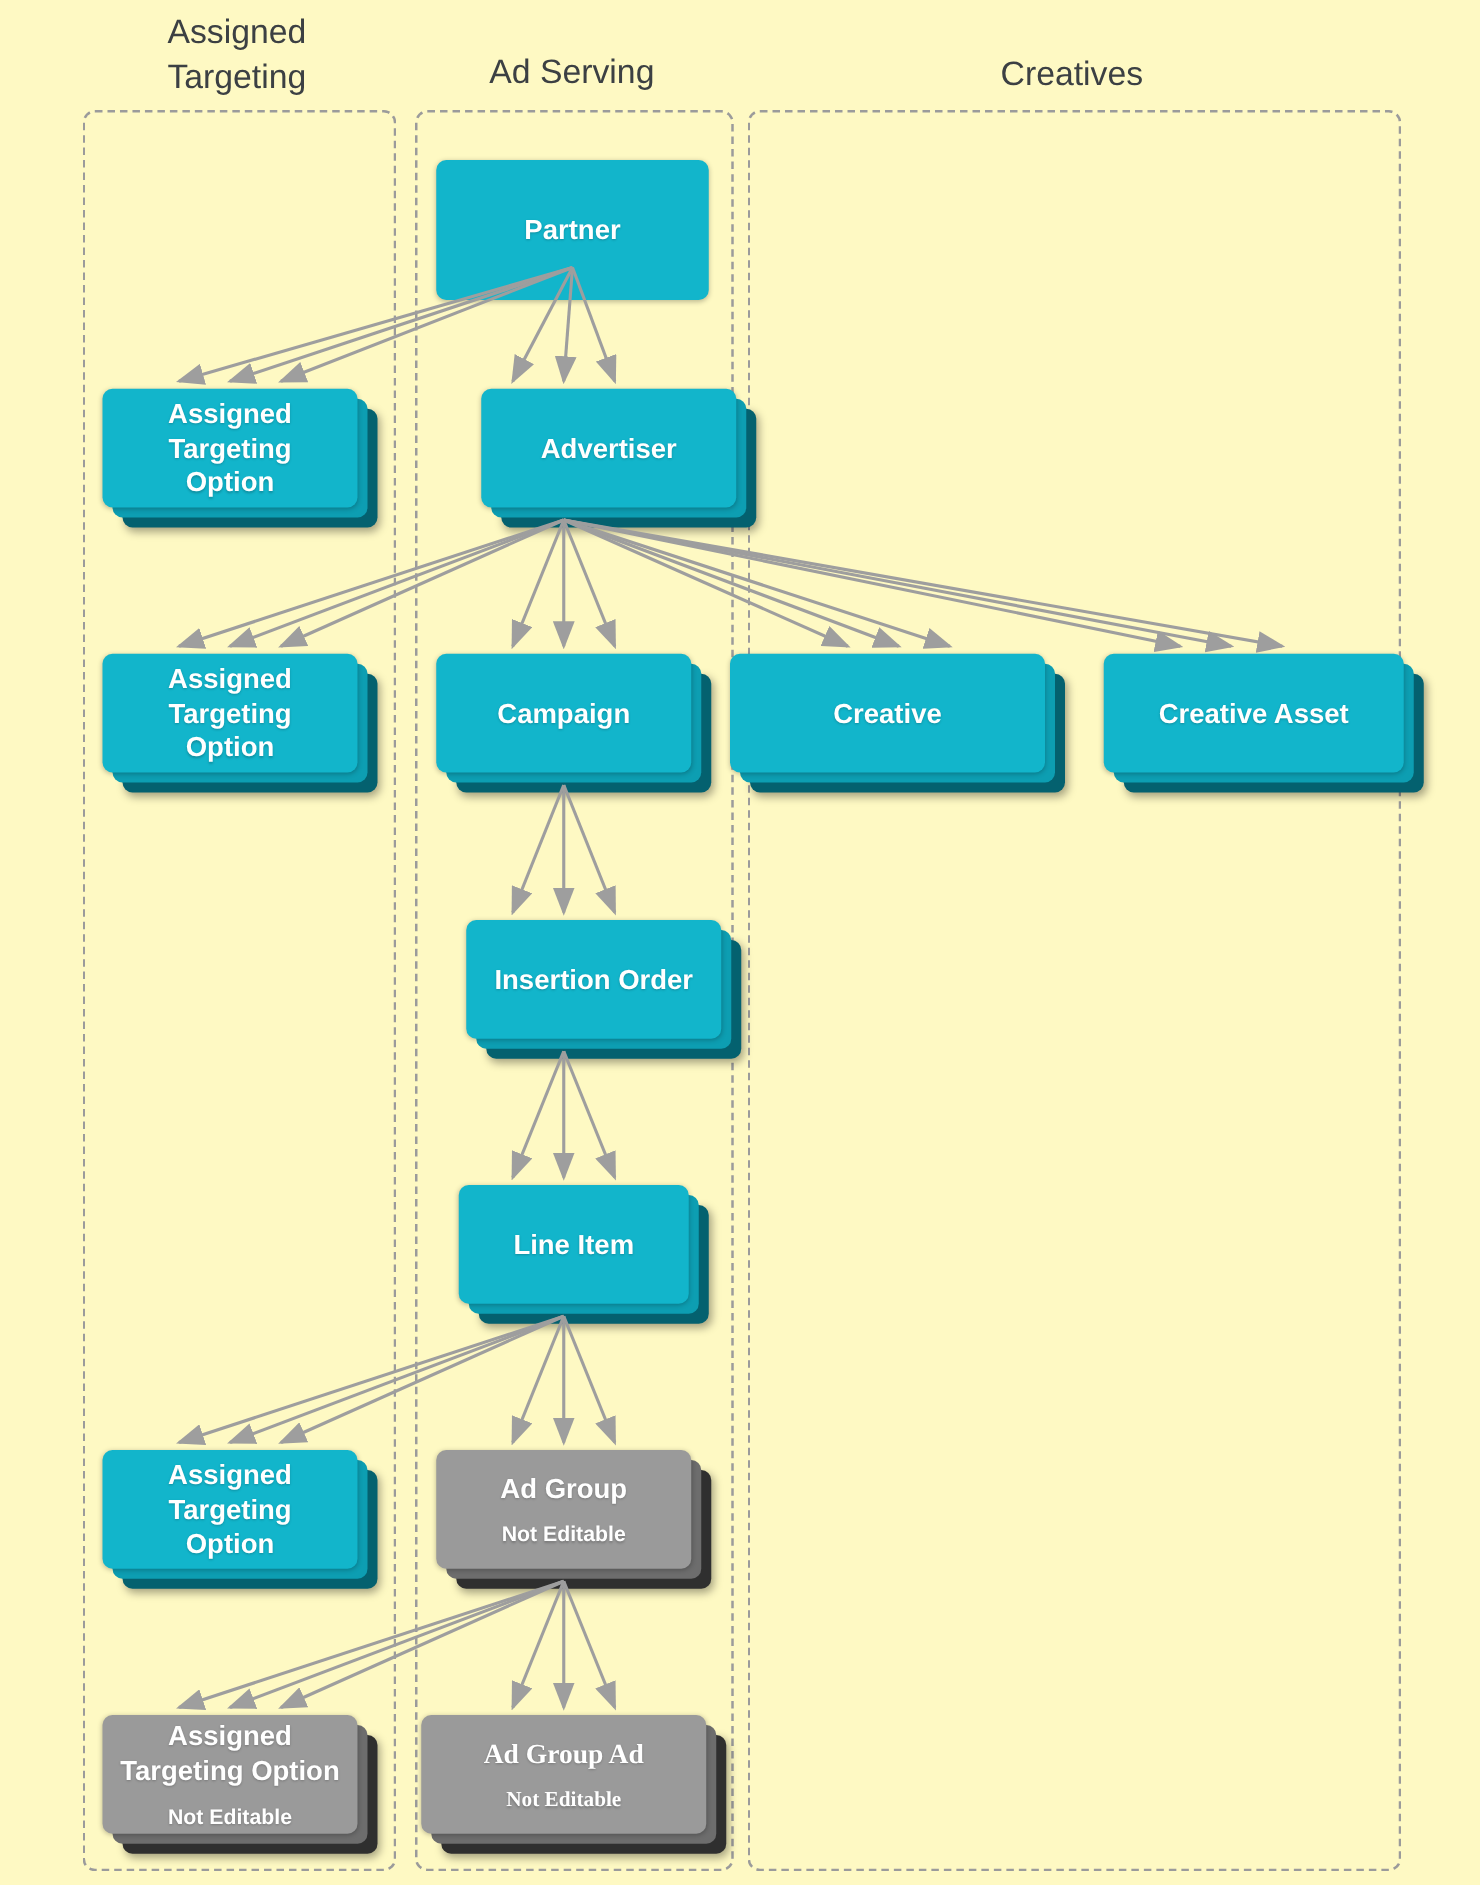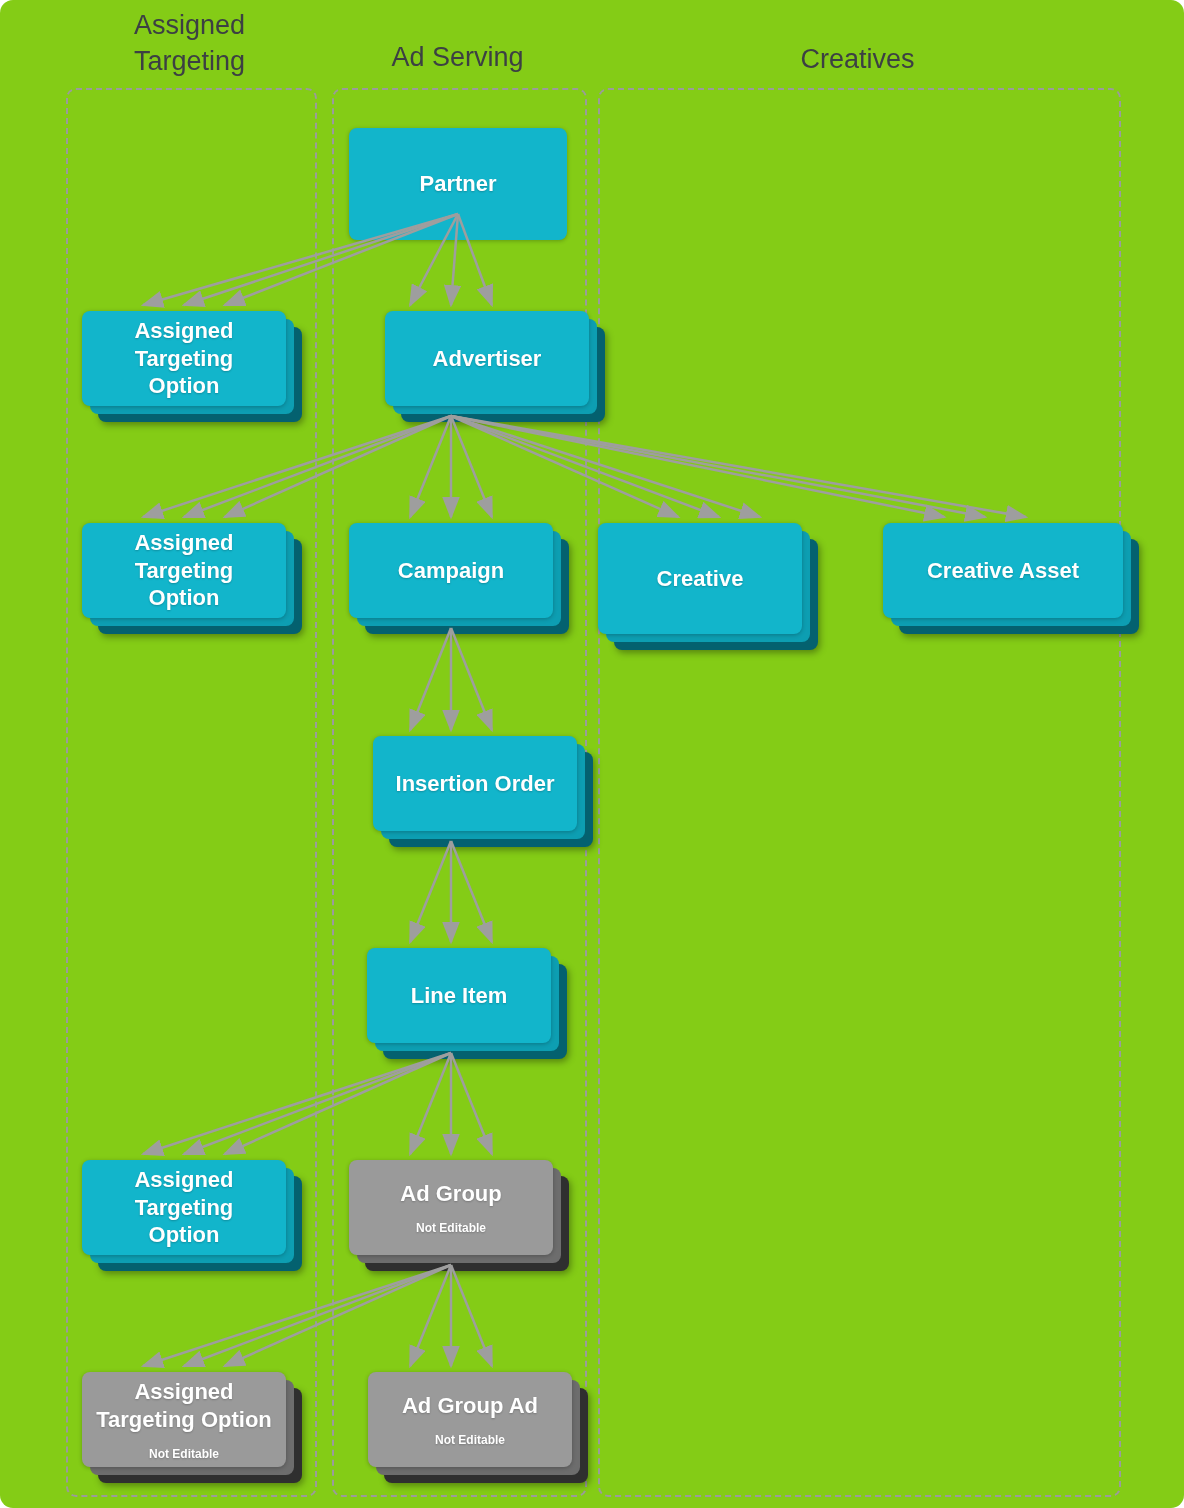--- a/index.html
+++ b/index.html
@@ -9,22 +9,22 @@
     --box-not-editable:#9a9a9a;
     --box-not-editable-mid:#6d6d6d;
     --box-not-editable-dark:#2f2f2f;
     --arrow:#9e9e9e;
     --border:#9b9b9b;
     --header-text:#3c4043;
     --label-text:#ffffff;
   }
   html,body{margin:0;padding:0;background:#ffffff;}
   .canvas{
-    position:relative;width:1184px;height:1508px;background:#84cc16;
-    font-family:"Liberation Sans",sans-serif;overflow:hidden;border-radius:13px;
+    position:relative;width:1184px;height:1508px;background:#fef9c3;
+    font-family:"Liberation Sans",sans-serif;overflow:hidden;
   }
   .region{
     position:absolute;border:2px dashed var(--border);border-radius:10px;
     z-index:1;background:transparent;
   }
   .col-header{
     position:absolute;text-align:center;font-size:27px;color:var(--header-text);
     white-space:pre-line;line-height:1.32;z-index:1;font-weight:400;
   }
   .node{position:absolute;z-index:2;}
@@ -41,21 +41,21 @@
     position:absolute;inset:0;border-radius:8px;
     display:flex;flex-direction:column;align-items:center;justify-content:center;
     color:var(--label-text);font-weight:bold;text-align:center;
     box-shadow:0 1px 4px rgba(0,0,0,.25);
   }
   .node-label{
     font-size:22px;line-height:1.27;white-space:pre-line;
     text-shadow:0 1px 2px rgba(0,0,0,.22);
   }
   .node-sublabel{
-    font-size:12px;margin-top:13px;white-space:pre-line;
+    font-size:17px;margin-top:13px;white-space:pre-line;
     text-shadow:0 1px 2px rgba(0,0,0,.22);
   }
   #edges{
     position:absolute;left:0;top:0;width:1184px;height:1508px;
     z-index:5;pointer-events:none;
   }
   #edges line{stroke:var(--arrow);stroke-width:2.5;fill:none;}
 </style>
 </head>
 <body>
@@ -106,21 +106,21 @@
   </div>
 
   <div class="node editable stacked" style="left:349px;top:523px;width:204px;height:95px;">
     <div class="stack-layer stack-back"></div>
     <div class="stack-layer stack-mid"></div>
     <div class="face">
       <span class="node-label">Campaign</span>
     </div>
   </div>
 
-  <div class="node editable stacked" style="left:598px;top:523px;width:204px;height:111px;">
+  <div class="node editable stacked" style="left:584px;top:523px;width:204px;height:95px;padding-left:48px;">
     <div class="stack-layer stack-back"></div>
     <div class="stack-layer stack-mid"></div>
     <div class="face">
       <span class="node-label">Creative</span>
     </div>
   </div>
 
   <div class="node editable stacked" style="left:883px;top:523px;width:240px;height:95px;">
     <div class="stack-layer stack-back"></div>
     <div class="stack-layer stack-mid"></div>
@@ -167,21 +167,21 @@
   <div class="node not-editable stacked" style="left:82px;top:1372px;width:204px;height:95px;">
     <div class="stack-layer stack-back"></div>
     <div class="stack-layer stack-mid"></div>
     <div class="face">
       <span class="node-label">Assigned
 Targeting Option</span>
       <span class="node-sublabel">Not Editable</span>
     </div>
   </div>
 
-  <div class="node not-editable stacked" style="left:368px;top:1372px;width:204px;height:95px;">
+  <div class="node not-editable stacked" style="left:337px;top:1372px;width:228px;height:95px;font-family:Liberation Serif, serif;">
     <div class="stack-layer stack-back"></div>
     <div class="stack-layer stack-mid"></div>
     <div class="face">
       <span class="node-label">Ad Group Ad</span>
       <span class="node-sublabel">Not Editable</span>
     </div>
   </div>
 
   <svg id="edges" width="1184" height="1508" viewBox="0 0 1184 1508" xmlns="http://www.w3.org/2000/svg">
     <defs>

